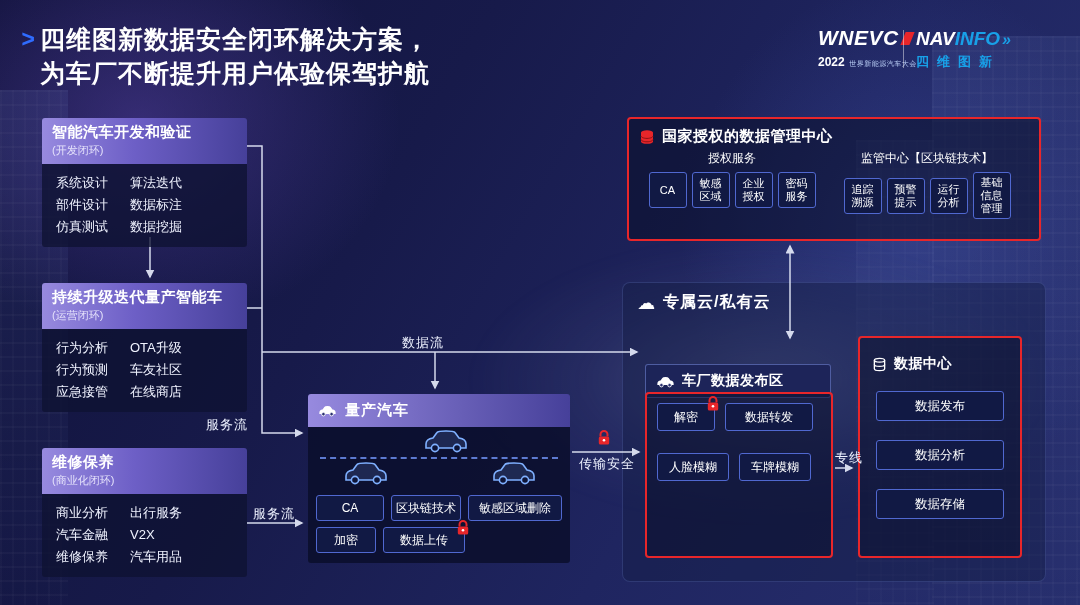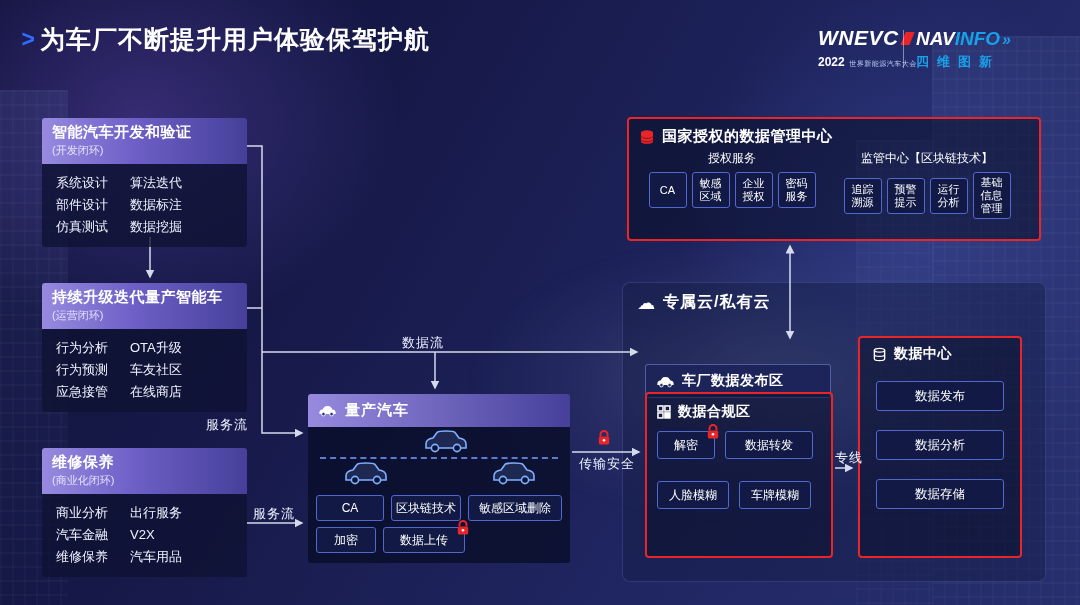--- a/index.html
+++ b/index.html
@@ -85,21 +85,21 @@
   #publish{position:absolute;left:645px;top:364px;width:186px;height:34px;background:rgba(28,36,88,.95);
            border:1px solid rgba(120,140,220,.55);border-radius:3px;display:flex;align-items:center;gap:7px;
            padding:0 10px;box-sizing:border-box;}
   .pub-title{font-size:14px;font-weight:bold;color:#fff;letter-spacing:.5px;}
   #compliance{position:absolute;left:645px;top:392px;width:188px;height:166px;border:2px solid #e8262a;border-radius:4px;
               background:rgba(10,14,40,.5);box-sizing:border-box;padding:9px 10px;}
   .comp-head{display:flex;align-items:center;gap:7px;margin-bottom:10px;}
   .comp-title{font-size:14px;font-weight:bold;color:#fff;letter-spacing:.5px;}
   .comp-grid{display:flex;flex-wrap:wrap;gap:22px 10px;}
   #datacenter{position:absolute;left:858px;top:336px;width:164px;height:222px;border:2px solid #e8262a;border-radius:4px;
-              background:rgba(10,14,40,.5);box-sizing:border-box;padding:7px 12px;}
+              background:rgba(10,14,40,.5);box-sizing:border-box;padding:17px 12px;}
   .dc-head{display:flex;align-items:center;gap:7px;}
   .dc-title{font-size:14px;font-weight:bold;color:#fff;letter-spacing:.5px;}
   .dc-buttons{display:flex;flex-direction:column;gap:19px;margin-top:18px;align-items:center;}
   .dc-btn{width:128px;height:30px;font-size:12.5px;}
 
   
   .flow-label{position:absolute;font-size:13px;color:#eef2ff;letter-spacing:1px;}
   #lbl-dataflow{left:402px;top:334px;}
   #lbl-service1{left:206px;top:416px;}
   #lbl-service2{left:253px;top:505px;}
@@ -181,20 +181,21 @@
       <line x1="435" y1="352" x2="435" y2="388" marker-end="url(#ah)"></line>
       <line x1="790" y1="292" x2="790" y2="246" marker-end="url(#ah)"></line>
       <line x1="790" y1="292" x2="790" y2="338" marker-end="url(#ah)"></line>
       <line x1="572" y1="452" x2="639" y2="452" marker-end="url(#ah)"></line>
       <line x1="835" y1="468" x2="852" y2="468" marker-end="url(#ah)"></line>
     </g>
   </svg>
 
   <div id="title-marker">&gt;</div>
   <div id="title">
+    <div class="title-line">四维图新数据安全闭环解决方案，</div>
     <div class="title-line">为车厂不断提升用户体验保驾护航</div>
   </div>
 
   <div id="logo-wnevc">
     <div>
       <span class="wnevc-word">WNEVC</span><span class="wnevc-accent"></span>
     </div>
     <div class="wnevc-sub">
       <span class="wnevc-year">2022</span>
       <span class="wnevc-event">世界新能源汽车大会</span>
@@ -336,26 +337,20 @@
   </div>
 
   <div id="publish">
     <svg class="icon" width="19" height="13" viewBox="0 0 21 14">
         <use href="#wcar-sym"></use>
       </svg>
     <span class="pub-title">车厂数据发布区</span>
   </div>
 
   <div id="compliance">
-    <div class="comp-head">
-      <svg class="icon" width="14" height="14" viewBox="0 0 14.5 14.5">
-          <use href="#grid-sym"></use>
-        </svg>
-      <span class="comp-title">数据合规区</span>
-    </div>
     <div class="comp-grid">
       <div class="chip" style="width:58px;height:28px">
         <span>解密</span>
         <svg class="lockpos" viewBox="0 0 16 16">
             <use href="#lock-sym"></use>
           </svg>
       </div>
       <div class="chip" style="width:88px;height:28px">数据转发</div>
       <div class="chip" style="width:72px;height:28px">人脸模糊</div>
       <div class="chip" style="width:72px;height:28px">车牌模糊</div>

